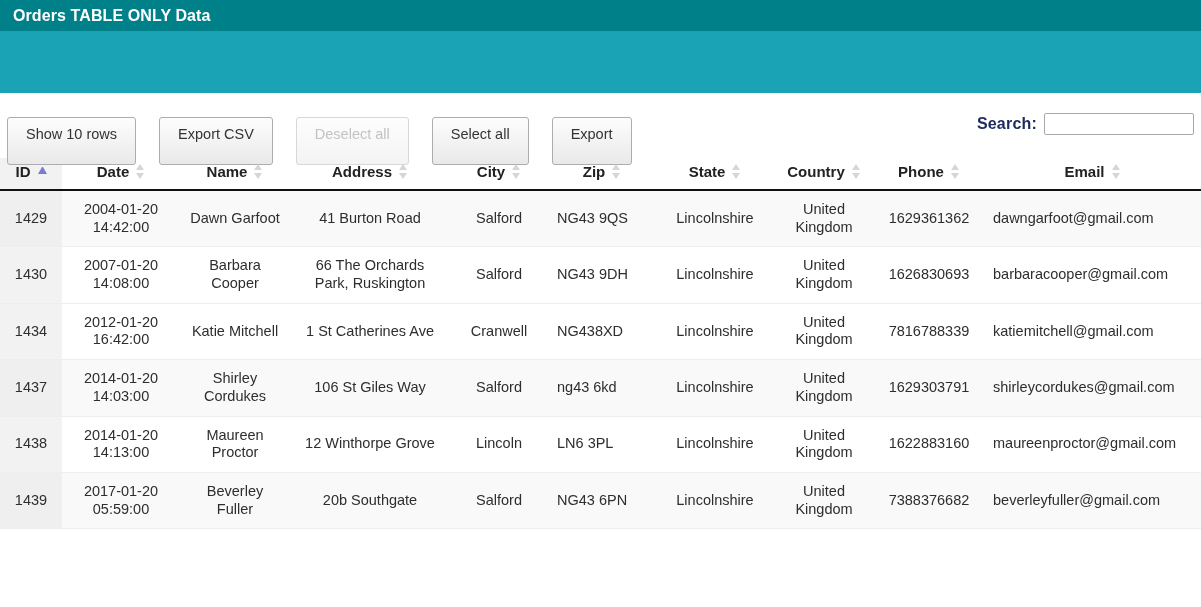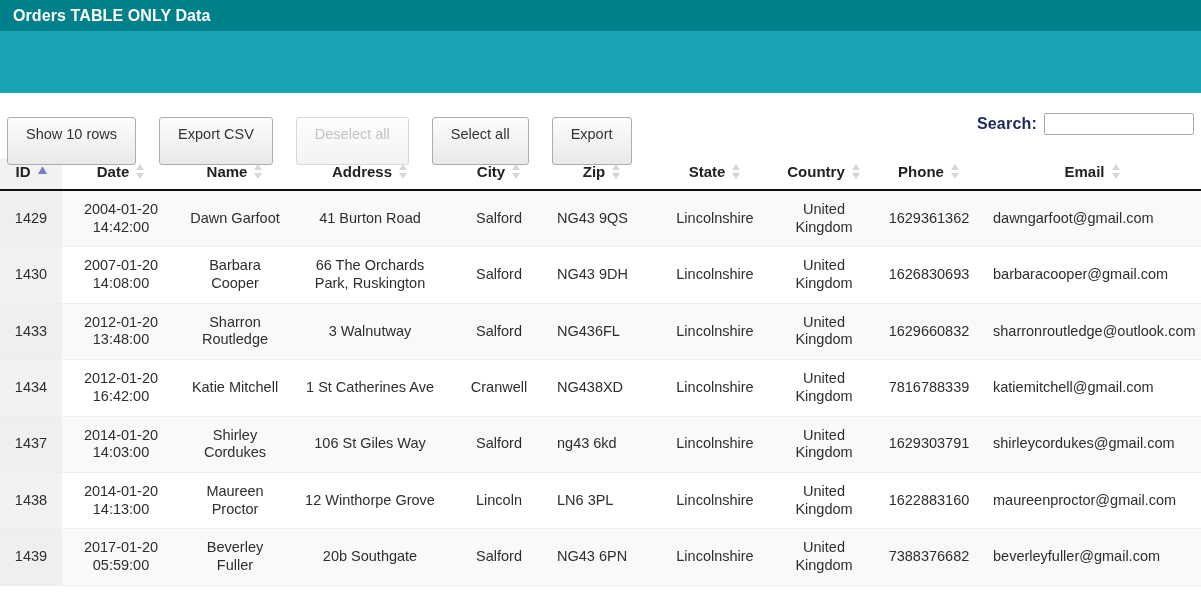--- a/index.html
+++ b/index.html
@@ -284,32 +284,20 @@
           <td class="c-center">2007-01-20 14:08:00</td>
           <td class="c-center">Barbara Cooper</td>
           <td class="c-center">66 The Orchards Park, Ruskington</td>
           <td class="c-center">Salford</td>
           <td class="c-left">NG43 9DH</td>
           <td class="c-center">Lincolnshire</td>
           <td class="c-center">United Kingdom</td>
           <td class="c-center">1626830693</td>
           <td class="c-left">barbaracooper@gmail.com</td>
         </tr>
-        <tr class="odd">
-          <td class="c-center col-id">1433</td>
-          <td class="c-center">2012-01-20 13:48:00</td>
-          <td class="c-center">Sharron Routledge</td>
-          <td class="c-center">3 Walnutway</td>
-          <td class="c-center">Salford</td>
-          <td class="c-left">NG436FL</td>
-          <td class="c-center">Lincolnshire</td>
-          <td class="c-center">United Kingdom</td>
-          <td class="c-center">1629660832</td>
-          <td class="c-left">sharronroutledge@outlook.com</td>
-        </tr>
         <tr class="even">
           <td class="c-center col-id">1434</td>
           <td class="c-center">2012-01-20 16:42:00</td>
           <td class="c-center">Katie Mitchell</td>
           <td class="c-center">1 St Catherines Ave</td>
           <td class="c-center">Cranwell</td>
           <td class="c-left">NG438XD</td>
           <td class="c-center">Lincolnshire</td>
           <td class="c-center">United Kingdom</td>
           <td class="c-center">7816788339</td>

